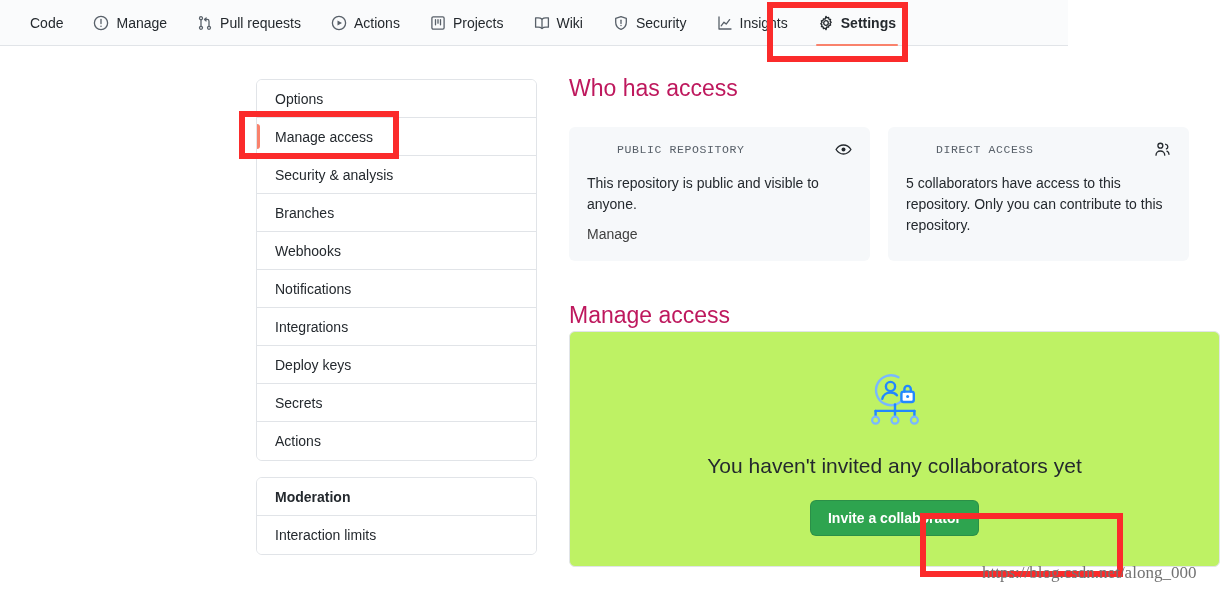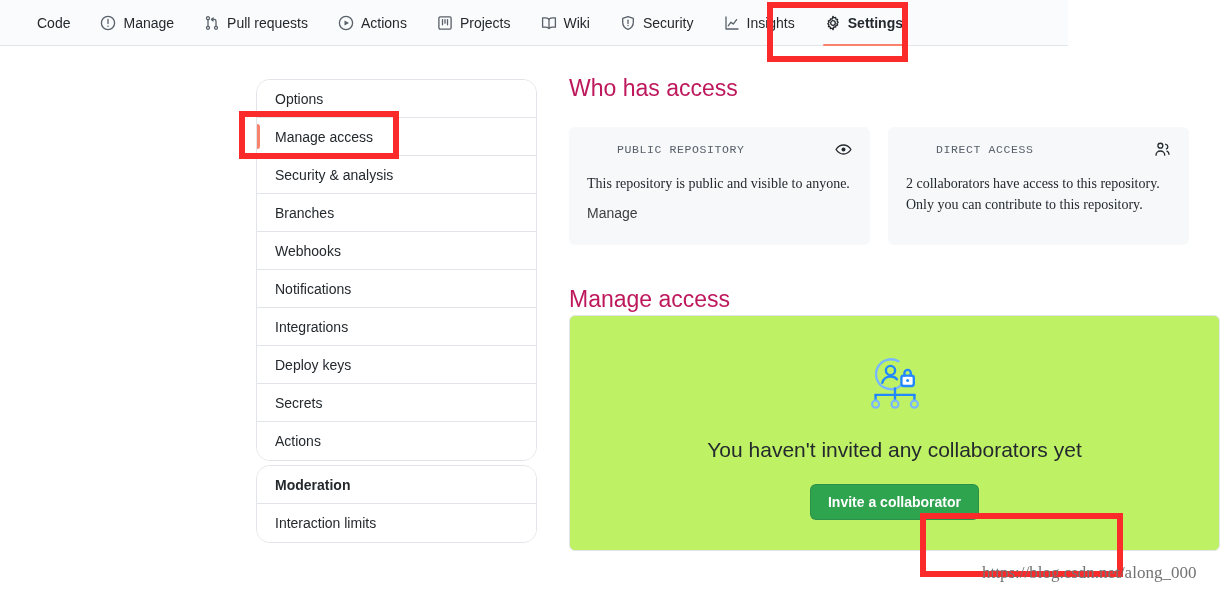--- a/index.html
+++ b/index.html
@@ -17,21 +17,21 @@
   
   .repo-nav {
     position: absolute;
     top: 0; left: 0;
     width: 1068px;
     height: 46px;
     background: #fafbfc;
     border-bottom: 1px solid #e1e4e8;
     display: flex;
     align-items: center;
-    padding-left: 22px;
+    padding-left: 15px;
   }
   .nav-item {
     display: flex;
     align-items: center;
     gap: 7px;
     padding: 0 15px;
     height: 46px;
     font-size: 14px;
     color: #24292e;
     white-space: nowrap;
@@ -68,25 +68,25 @@
 
   
   .side {
     position: absolute;
     left: 256px;
     top: 33px;
     width: 281px;
   }
   .side-box {
     border: 1px solid #e1e4e8;
-    border-radius: 14px;
+    border-radius: 6px;
     background: #ffffff;
     overflow: hidden;
   }
-  .side-box + .side-box { margin-top: 4px; }
+  .side-box + .side-box { margin-top: 16px; }
   .side-row {
     position: relative;
     height: 38px;
     display: flex;
     align-items: center;
     padding-left: 18px;
     font-size: 14px;
     color: #24292e;
     border-bottom: 1px solid #e1e4e8;
     cursor: pointer;
@@ -142,21 +142,20 @@
     letter-spacing: 0.6px;
     color: #586069;
     text-transform: uppercase;
   }
   .card-ico { color: #24292e; flex: none; margin-top: -2px; }
   .card-text {
     margin-top: 11px;
     font-size: 14px;
     line-height: 21px;
     color: #24292e;
-    font-family: Liberation Serif, serif;
   }
   .card-link {
     display: inline-block;
     margin-top: 11px;
     font-size: 14px;
     color: #404040;
     text-decoration: none;
     cursor: pointer;
   }
 
@@ -386,21 +385,21 @@
           <div class="card-label">DIRECT ACCESS</div>
           <span class="card-ico">
             <svg width="17" height="17" viewBox="0 0 16 16" fill="none" stroke="currentColor" stroke-width="1.25">
               <circle cx="6" cy="4.4" r="2.3"></circle>
               <path d="M1.9 13.3c0-2.3 1.8-3.9 4.1-3.9s4.1 1.6 4.1 3.9" stroke-linecap="round"></path>
               <path d="M11 3.1c1.2 0.2 2 1.1 2 2.2 0 0.9-0.5 1.7-1.3 2.1" stroke-linecap="round"></path>
               <path d="M12.2 9.6c1.2 0.5 1.9 1.6 1.9 2.9" stroke-linecap="round"></path>
             </svg>
           </span>
         </div>
-        <div class="card-text">2 collaborators have access to this repository. Only you can contribute to this repository.</div>
+        <div class="card-text">5 collaborators have access to this repository. Only you can contribute to this repository.</div>
       </div>
     </div>
 
     <div class="h2 section-title">Manage access</div>
 
     <div class="panel">
 
       <div class="empty-art">
         <svg width="66" height="62" viewBox="0 0 66 62" fill="none">
 

